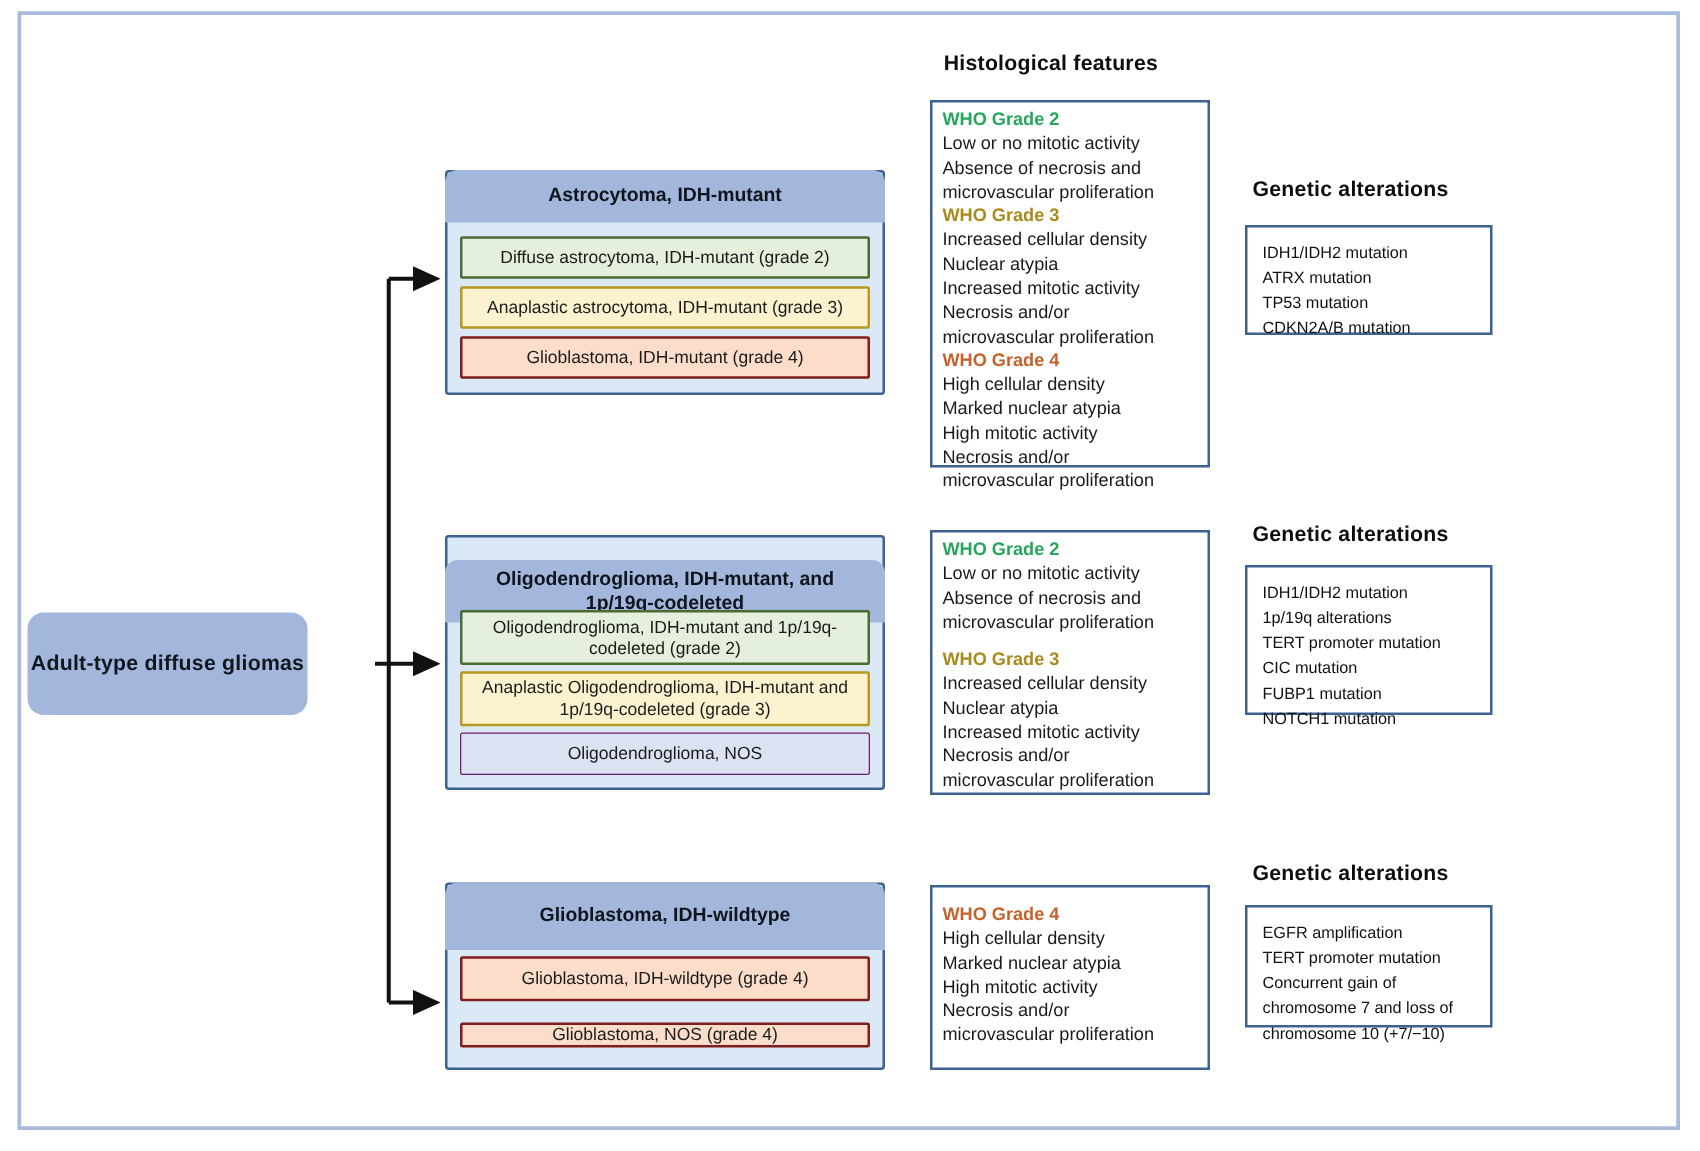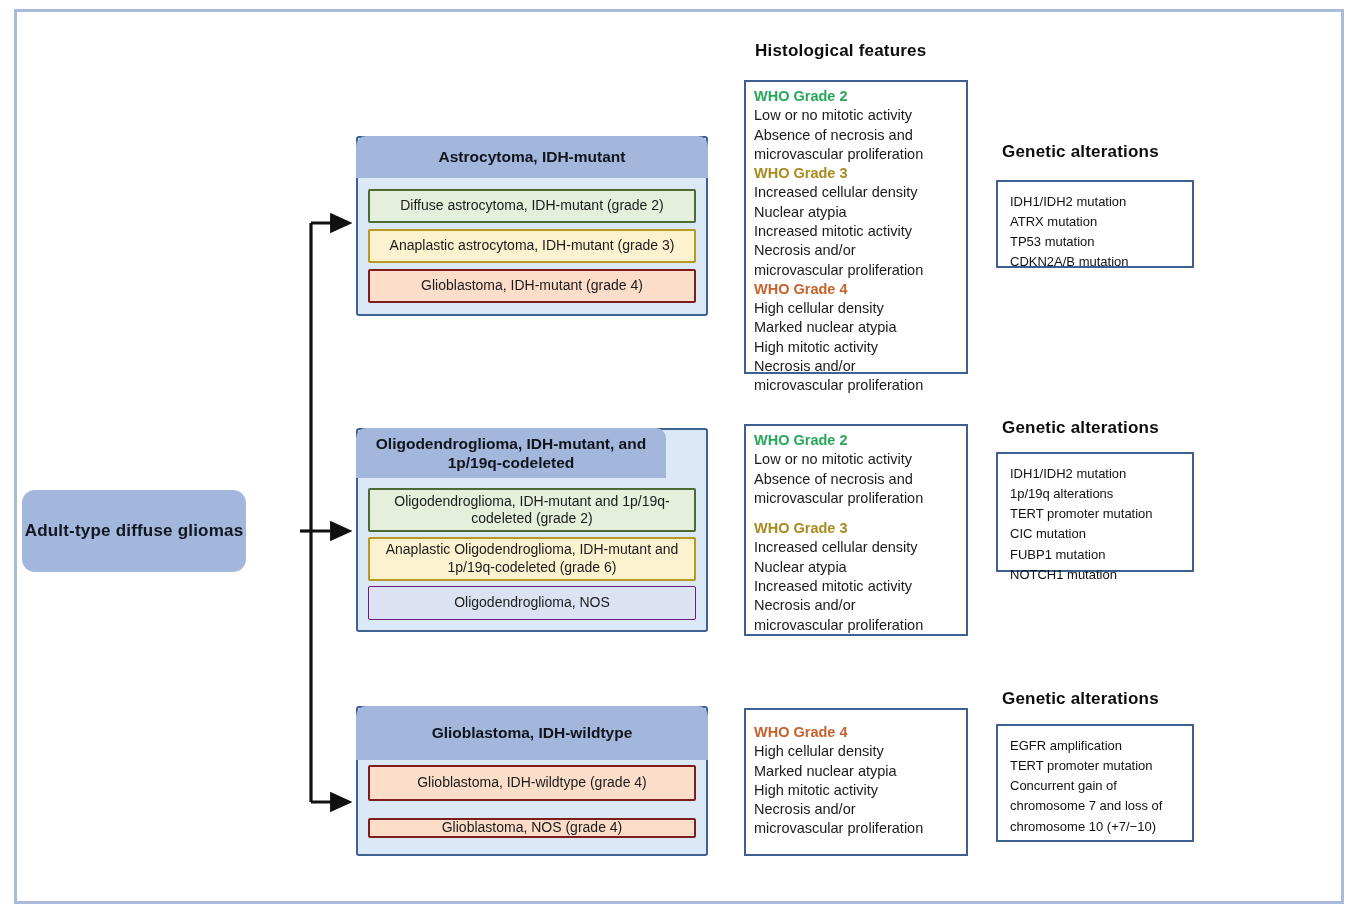--- a/index.html
+++ b/index.html
@@ -153,29 +153,29 @@
     <span>Genetic alterations</span>
   </div>
   <div class="panel gen-panel" style="left:996px;top:180px;width:198px;height:88px;">
     <div class="gen-line">IDH1/IDH2  mutation</div>
     <div class="gen-line">ATRX  mutation</div>
     <div class="gen-line">TP53  mutation</div>
     <div class="gen-line">CDKN2A/B  mutation</div>
   </div>
 
   <div class="group" style="left:356px;top:428px;width:352px;height:204px;">
-    <div class="group-header" style="width:310px;height:50px;">
+    <div class="group-header" style="width:352px;height:50px;margin-top:20px;">
       <span style="display:block;max-width:300px;">Oligodendroglioma, IDH-mutant, and 1p/19q-codeleted</span>
     </div>
     <div class="group-body" style="top:48px;">
       <div class="item green" style="height:44px;">
         <span style="display:block;max-width:290px;">Oligodendroglioma, IDH-mutant and 1p/19q-codeleted (grade 2)</span>
       </div>
       <div class="item yellow" style="height:44px;">
-        <span style="display:block;max-width:310px;">Anaplastic Oligodendroglioma, IDH-mutant and 1p/19q-codeleted (grade 6)</span>
+        <span style="display:block;max-width:310px;">Anaplastic Oligodendroglioma, IDH-mutant and 1p/19q-codeleted (grade 3)</span>
       </div>
       <div class="item periwinkle" style="height:34px;">
         <span>Oligodendroglioma, NOS</span>
       </div>
     </div>
   </div>
 
   <div class="panel feat-panel" style="left:744px;top:424px;width:224px;height:212px;">
     <div class="grade-head g2">WHO Grade 2</div>
     <div class="feat-line">Low or no mitotic activity</div>
@@ -222,21 +222,21 @@
     <div class="feat-line">High cellular density</div>
     <div class="feat-line">Marked nuclear atypia</div>
     <div class="feat-line">High mitotic activity</div>
     <div class="feat-line">Necrosis and/or</div>
     <div class="feat-line">microvascular proliferation</div>
   </div>
 
   <div class="col-title" style="left:1002px;top:689px;">
     <span>Genetic alterations</span>
   </div>
-  <div class="panel gen-panel" style="left:996px;top:724px;width:198px;height:118px;">
+  <div class="panel gen-panel" style="left:996px;top:724px;width:198px;height:98px;">
     <div class="gen-line">EGFR  amplification</div>
     <div class="gen-line">TERT  promoter mutation</div>
     <div class="gen-line">Concurrent gain of</div>
     <div class="gen-line">chromosome 7 and loss of</div>
     <div class="gen-line">chromosome 10 (+7/−10)</div>
   </div>
 
 </div>
 
 </body></html>

